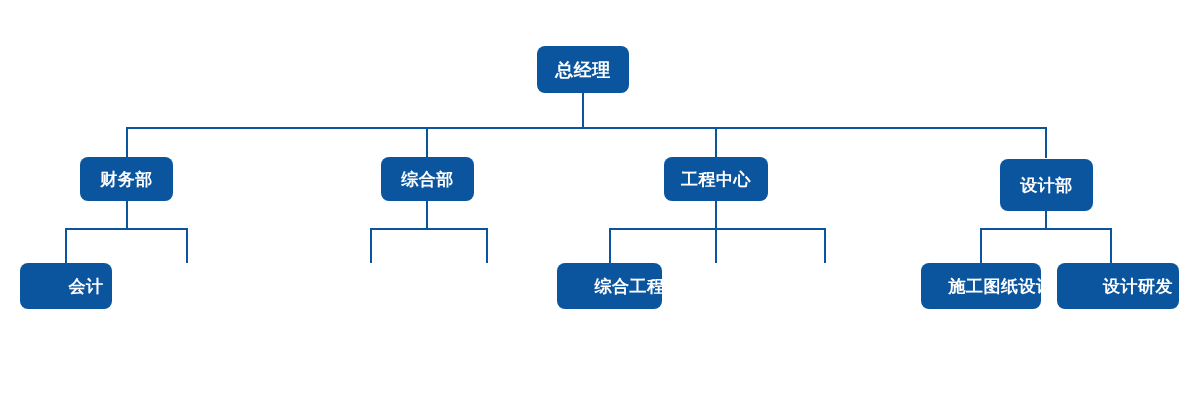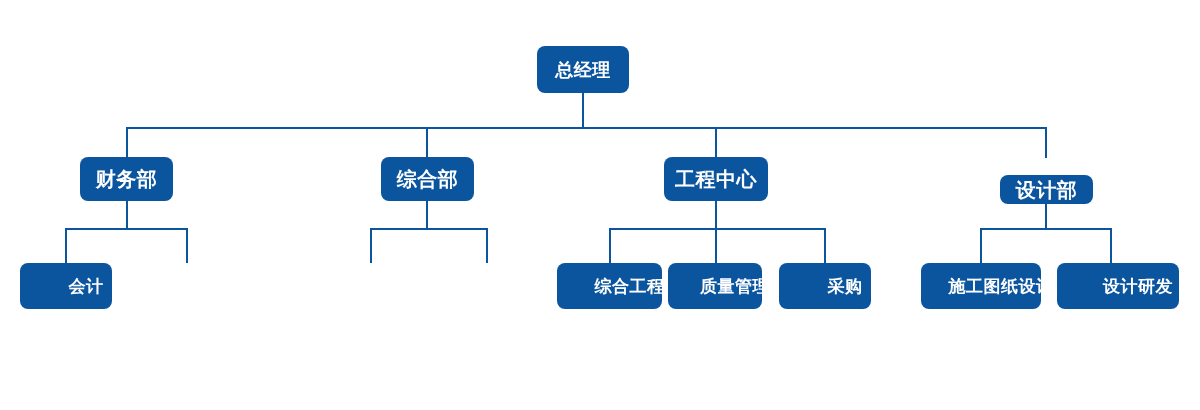--- a/index.html
+++ b/index.html
@@ -27,21 +27,21 @@
     align-items: center;
     justify-content: center;
     text-align: center;
     letter-spacing: 0.5px;
     line-height: 1;
     white-space: nowrap;
     font-size: 17px;
     font-weight: 700;
   }
   .node.level-1 { font-size: 18px; }
-  .node.level-2 { font-size: 20px; }
+  .node.level-2 { font-size: 17px; }
   .node.level-3 { font-size: 17px; padding-left: 40px; }
 
   .connector {
     position: absolute;
     background: #0B559F;
   }
   .connector.h { height: 2px; }
   .connector.v { width: 2px; }
 </style>
 </head>
@@ -74,25 +74,23 @@
   <div class="connector v" style="left:1045px; top:201px; height:28px;"></div>
   <div class="connector h" style="left:980px; top:228px; width:132px;"></div>
   <div class="connector v" style="left:980px; top:228px; height:35px;"></div>
   <div class="connector v" style="left:1110px; top:228px; height:35px;"></div>
 
   <div class="node level-1" style="left:537px; top:46px; width:92px; height:47px;">总经理</div>
 
   <div class="node level-2" style="left:80px; top:157px; width:93px; height:44px;">财务部</div>
   <div class="node level-2" style="left:664px; top:157px; width:104px; height:44px;">工程中心</div>
   <div class="node level-2" style="left:381px; top:157px; width:93px; height:44px;">综合部</div>
-  <div class="node level-2" style="left:1000px; top:175px; width:93px; height:29px;">设计部</div>
+  <div class="node level-2" style="left:1000px; top:159px; width:93px; height:52px;">设计部</div>
 
   <div class="node level-3" style="left:20px; top:263px; width:92px; height:46px;">会计</div>
 
 
   <div class="node level-3" style="left:557px; top:263px; width:105px; height:46px;border-radius:8px;">综合工程</div>
-  <div class="node level-3" style="left:668px; top:263px; width:94px; height:46px;">质量管理</div>
-  <div class="node level-3" style="left:779px; top:263px; width:92px; height:46px;">采购</div>
 
   <div class="node level-3" style="left:921px; top:263px; width:120px; height:46px;">施工图纸设计</div>
   <div class="node level-3" style="left:1057px; top:263px; width:122px; height:46px;">设计研发</div>
 
 </div>
 
 </body></html>

